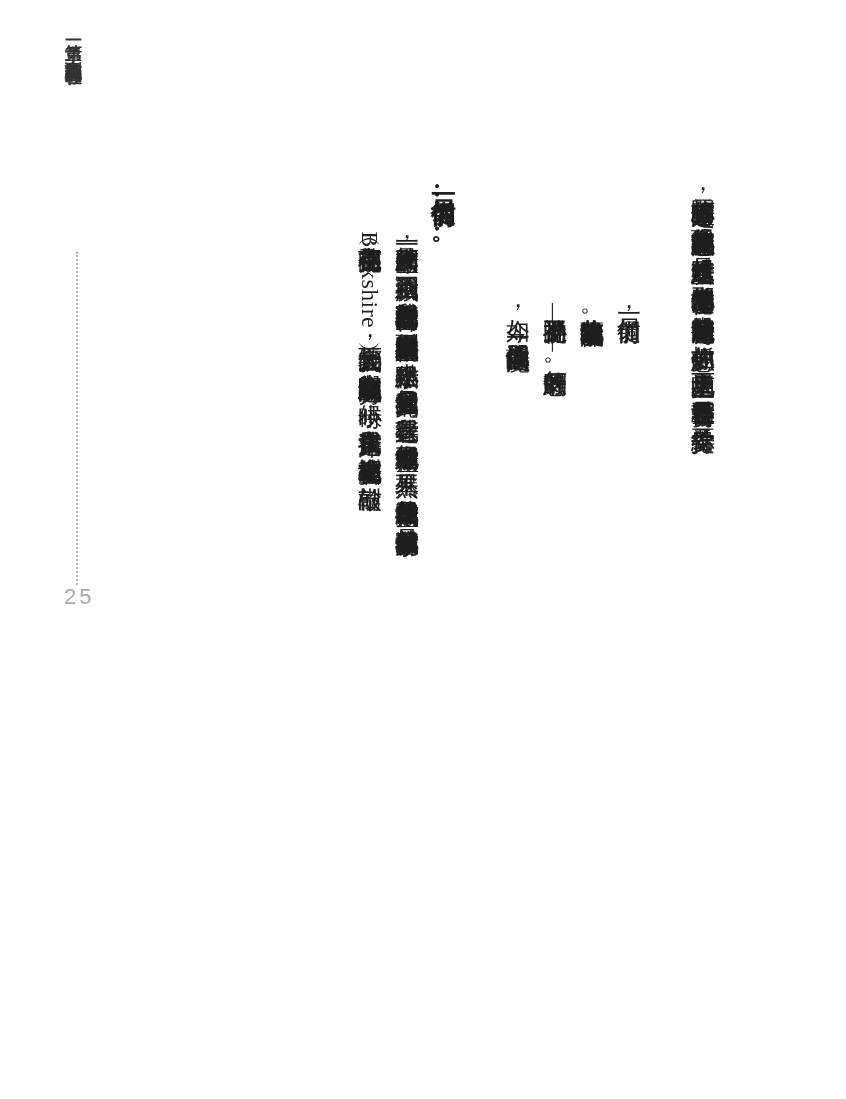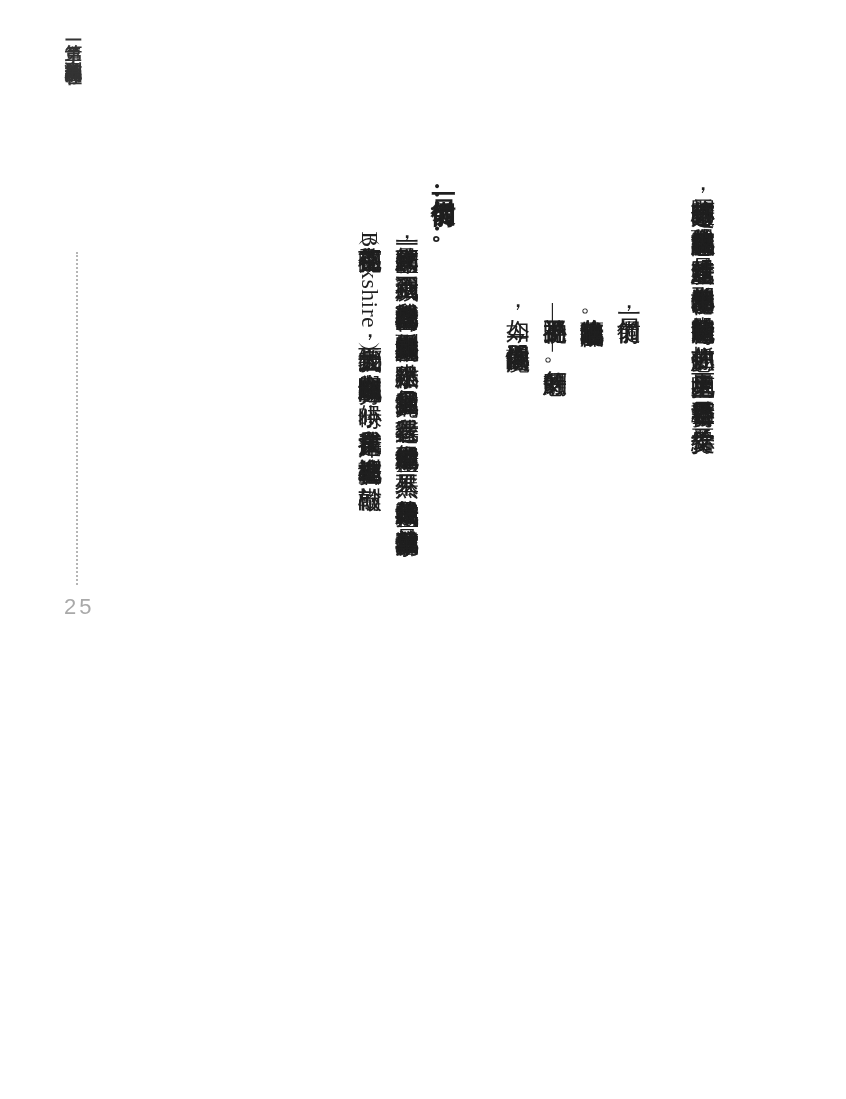--- a/index.html
+++ b/index.html
@@ -69,21 +69,20 @@
     border-left: 2px dotted #b5b5b5;
   }
   .page-number {
     position: absolute;
     left: 64px;
     top: 584px;
     font-family: "Liberation Sans", "DejaVu Sans", sans-serif;
     font-size: 22px;
     letter-spacing: 3px;
     color: #a9a9a9;
-    margin-top: 10px;
   }
 </style>
 </head>
 <body>
 
 <div class="page">
 
   <div class="running-header">
     <span class="chapter">第一章</span><span class="title">意識到魔法的存在</span>
   </div>

